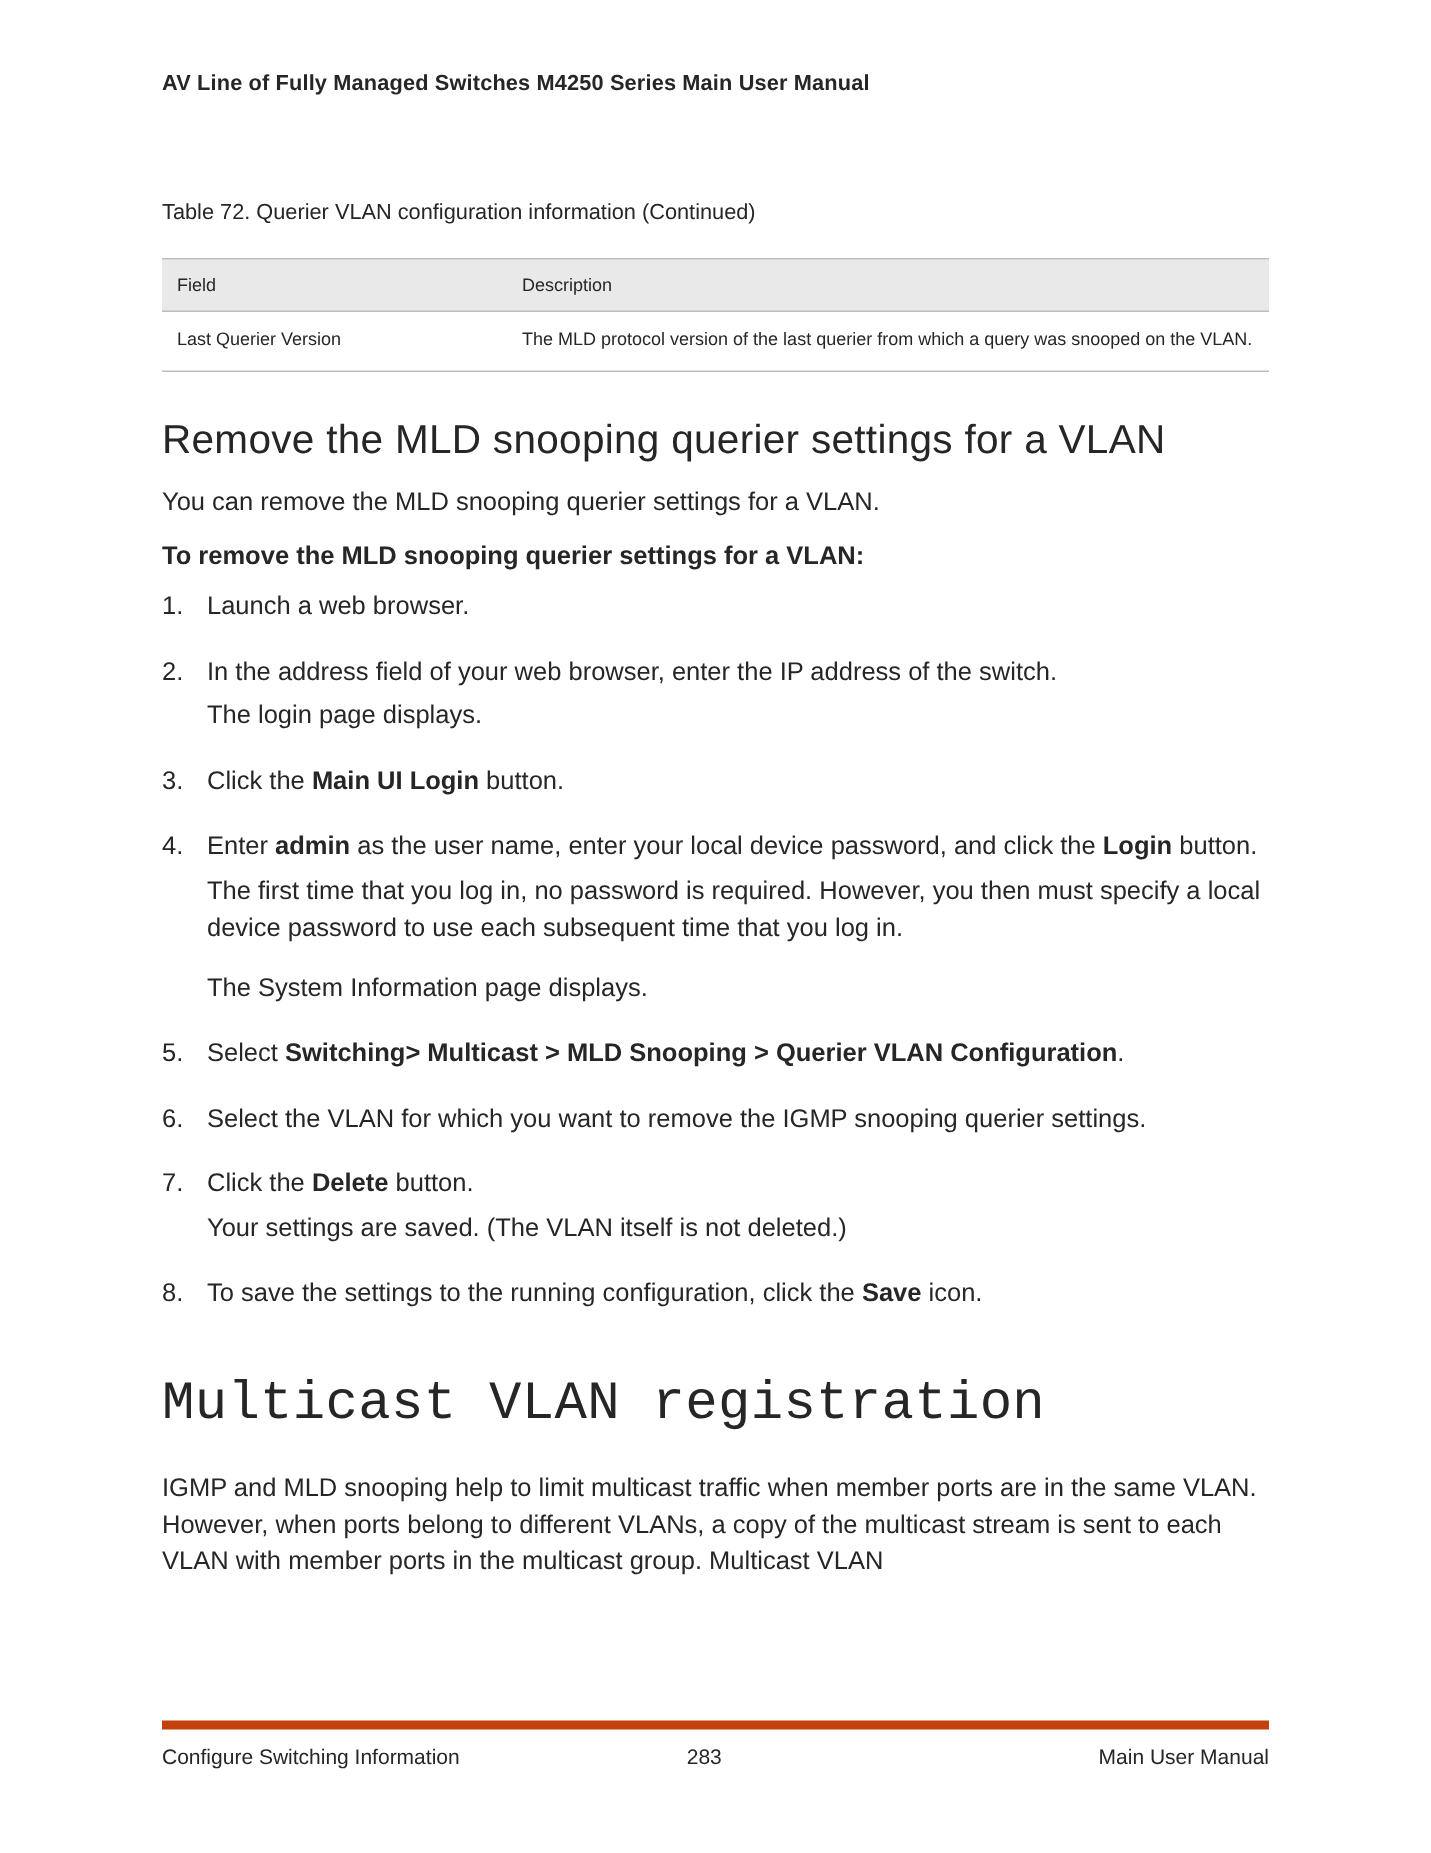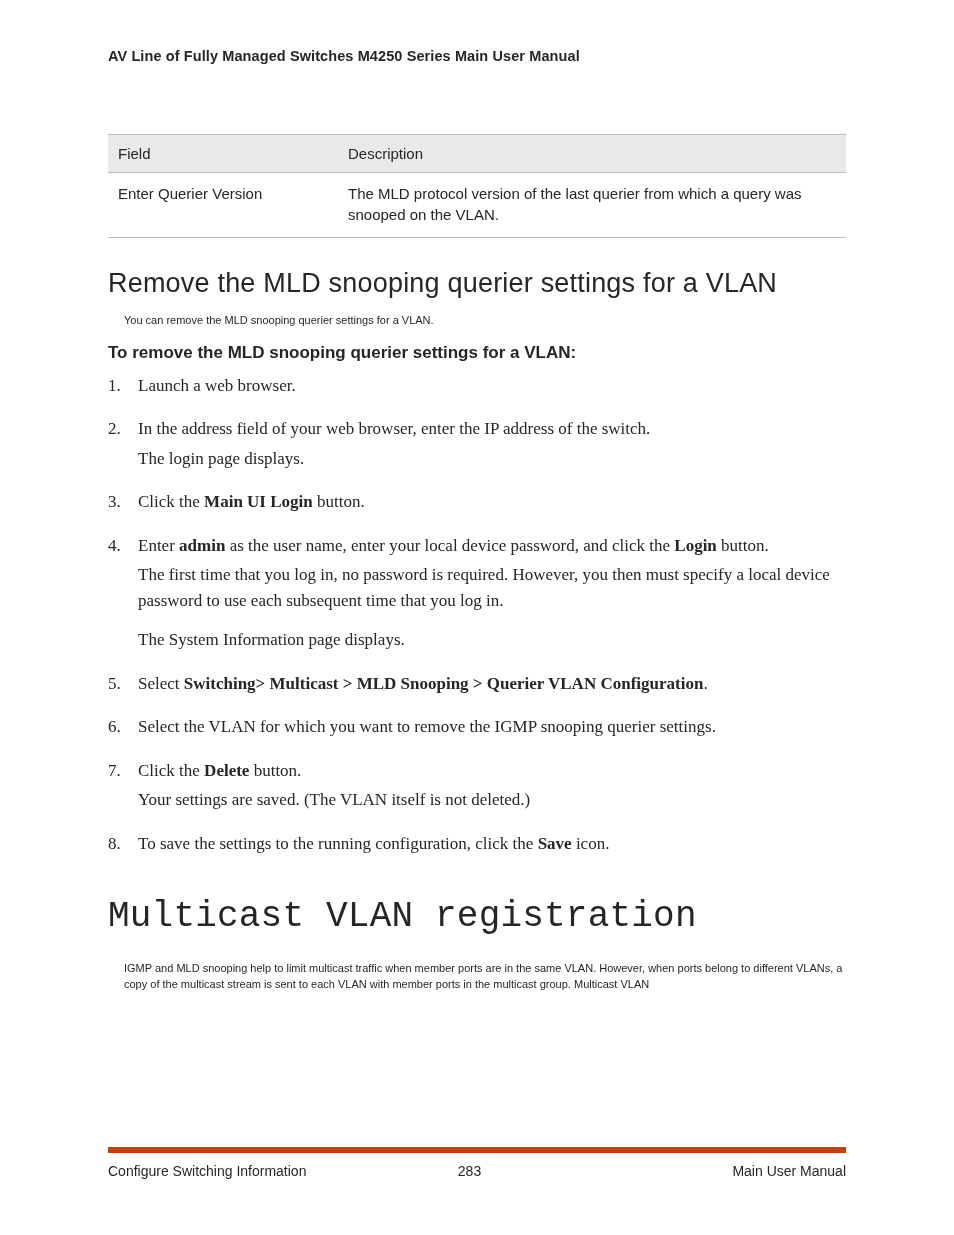--- a/index.html
+++ b/index.html
@@ -21,21 +21,21 @@
     margin-bottom: 70px;
     letter-spacing: 0.1px;
   }
   .table-caption {
     font-size: 14.5px;
     margin-bottom: 22px;
   }
   table.info {
     width: 100%;
     border-collapse: collapse;
-    font-size: 15px;
+    font-size: 12px;
     margin-bottom: 30px;
   }
   table.info th {
     background: #e9e9e9;
     font-weight: 400;
     text-align: left;
     padding: 10px 10px;
     border-top: 1px solid #bdbdbd;
     border-bottom: 1px solid #bdbdbd;
   }
@@ -53,42 +53,41 @@
     letter-spacing: 0.2px;
   }
   h1.big-section {
     font-weight: 400;
     font-size: 36px;
     margin: 40px 0 24px 0;
     letter-spacing: 0.2px;
     font-family: Liberation Mono, monospace;
   }
   p.body {
-    font-size: 11px;
+    font-size: 17px;
     line-height: 1.45;
-    margin: 0 0 14px 16px;
+    margin: 0 0 14px 0;
   }
   p.bold-lead {
     font-size: 17px;
     font-weight: 700;
     margin: 0 0 10px 0;
   }
   ol.steps {
     list-style: none;
     padding: 0;
     margin: 0;
     counter-reset: step;
     font-size: 17px;
   }
   ol.steps > li {
     position: relative;
     padding-left: 30px;
     margin-bottom: 18px;
     line-height: 1.5;
-    font-family: Liberation Serif, serif;
   }
   ol.steps > li::before {
     counter-increment: step;
     content: counter(step) ".";
     position: absolute;
     left: 0;
     top: 0;
   }
   ol.steps .sub {
     margin-top: 4px;
@@ -111,31 +110,32 @@
   .footer .left, .footer .right { position: relative; z-index: 1; }
   b { font-weight: 700; }
 </style>
 </head>
 <body>
 
 <div class="page">
 
   <div class="doc-header">AV Line of Fully Managed Switches M4250 Series Main User Manual</div>
 
+  <div class="table-caption">Table 72. Querier VLAN configuration information (Continued)</div>
 
   <table class="info">
     <thead>
       <tr>
         <th>Field</th>
         <th>Description</th>
       </tr>
     </thead>
     <tbody>
       <tr>
-        <td>Enter Querier Version</td>
+        <td>Last Querier Version</td>
         <td>The MLD protocol version of the last querier from which a query was snooped on the VLAN.</td>
       </tr>
     </tbody>
   </table>
 
   <h2 class="section">Remove the MLD snooping querier settings for a VLAN</h2>
 
   <p class="body">You can remove the MLD snooping querier settings for a VLAN.</p>
 
   <p class="bold-lead">To remove the MLD snooping querier settings for a VLAN:</p>

